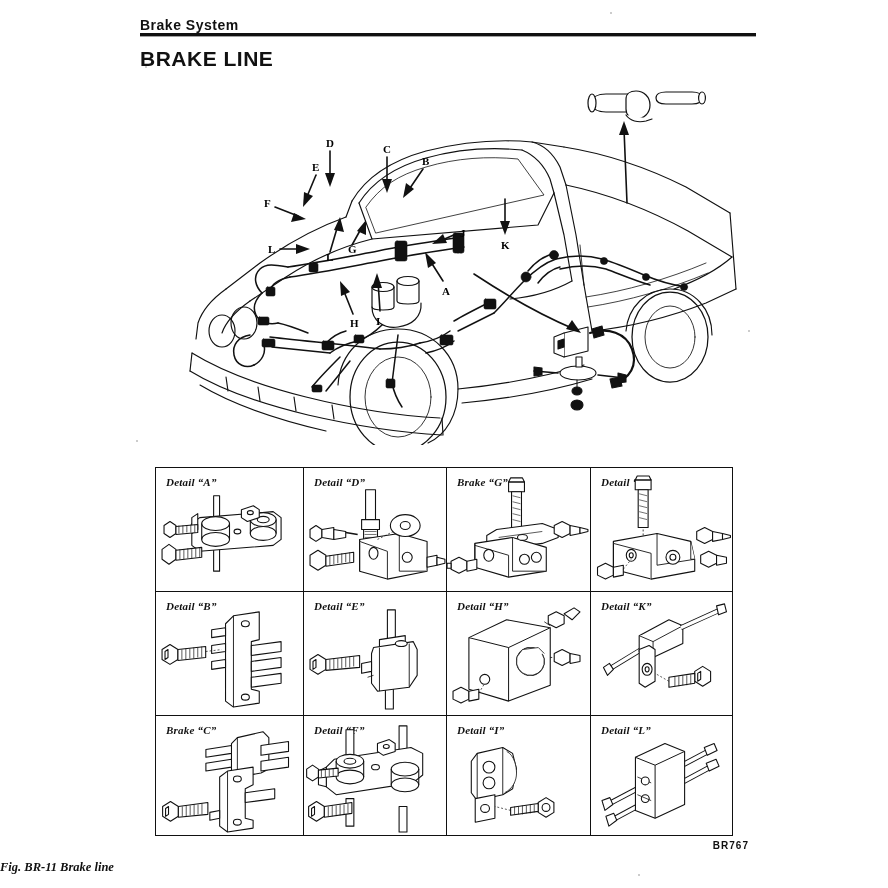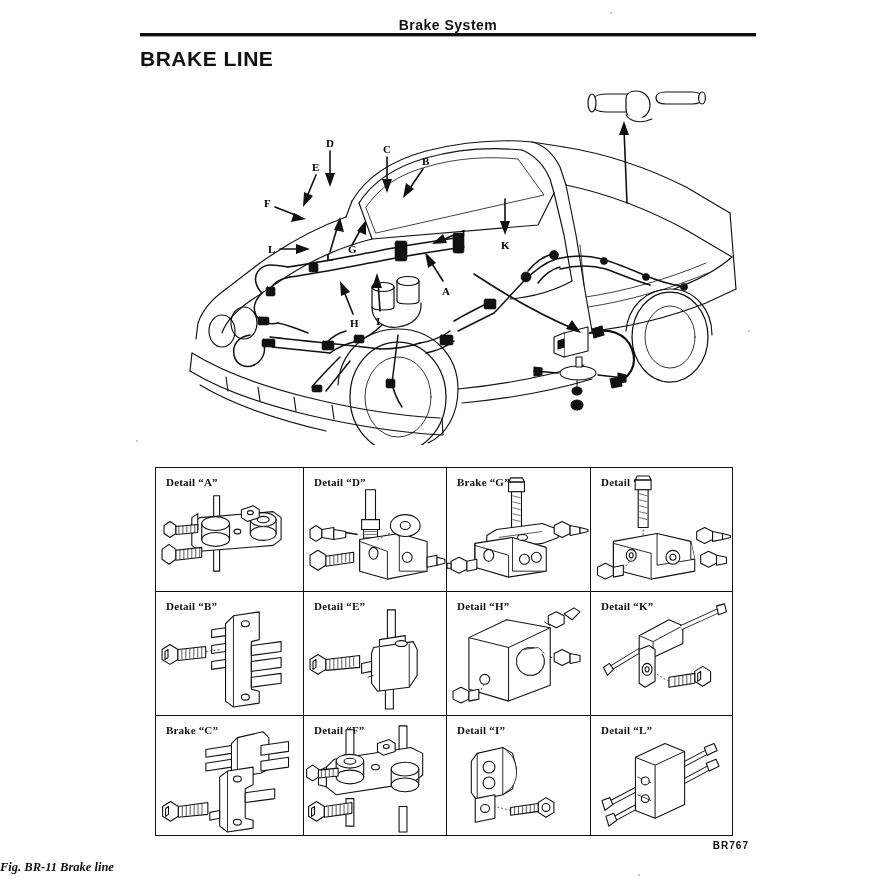--- a/index.html
+++ b/index.html
@@ -9,21 +9,20 @@
     font-family:"Liberation Sans",sans-serif;
     color:#111;
     position:relative;
     overflow:hidden;
   }
   .page{position:absolute;inset:0;}
 
   
   .hdr{
     position:absolute;left:140px;top:16px;width:616px;
-    text-align:center;
   }
   .hdr-title{
     font-size:14px;font-weight:bold;letter-spacing:.5px;
     font-family:"Liberation Sans",sans-serif;
   }
   .hdr-rule{
     position:absolute;left:140px;top:33px;width:616px;height:3px;
     background:#111;
   }
   .hdr-rule:after{
@@ -47,20 +46,21 @@
   
   .grid{
     position:absolute;left:155px;top:467px;
     width:578px;height:369px;
     border:1.6px solid #111;
     display:grid;
     grid-template-columns:148px 143px 144px 1fr;
     grid-template-rows:124px 124px 1fr;
     background:#fff;
     box-sizing:border-box;
+    font-style:italic;
   }
   .cell{
     position:relative;
     border-right:1.1px solid #111;
     border-bottom:1.1px solid #111;
     box-sizing:border-box;
     overflow:hidden;
   }
   .cell.lastcol{border-right:none;}
   .cell.lastrow{border-bottom:none;}

